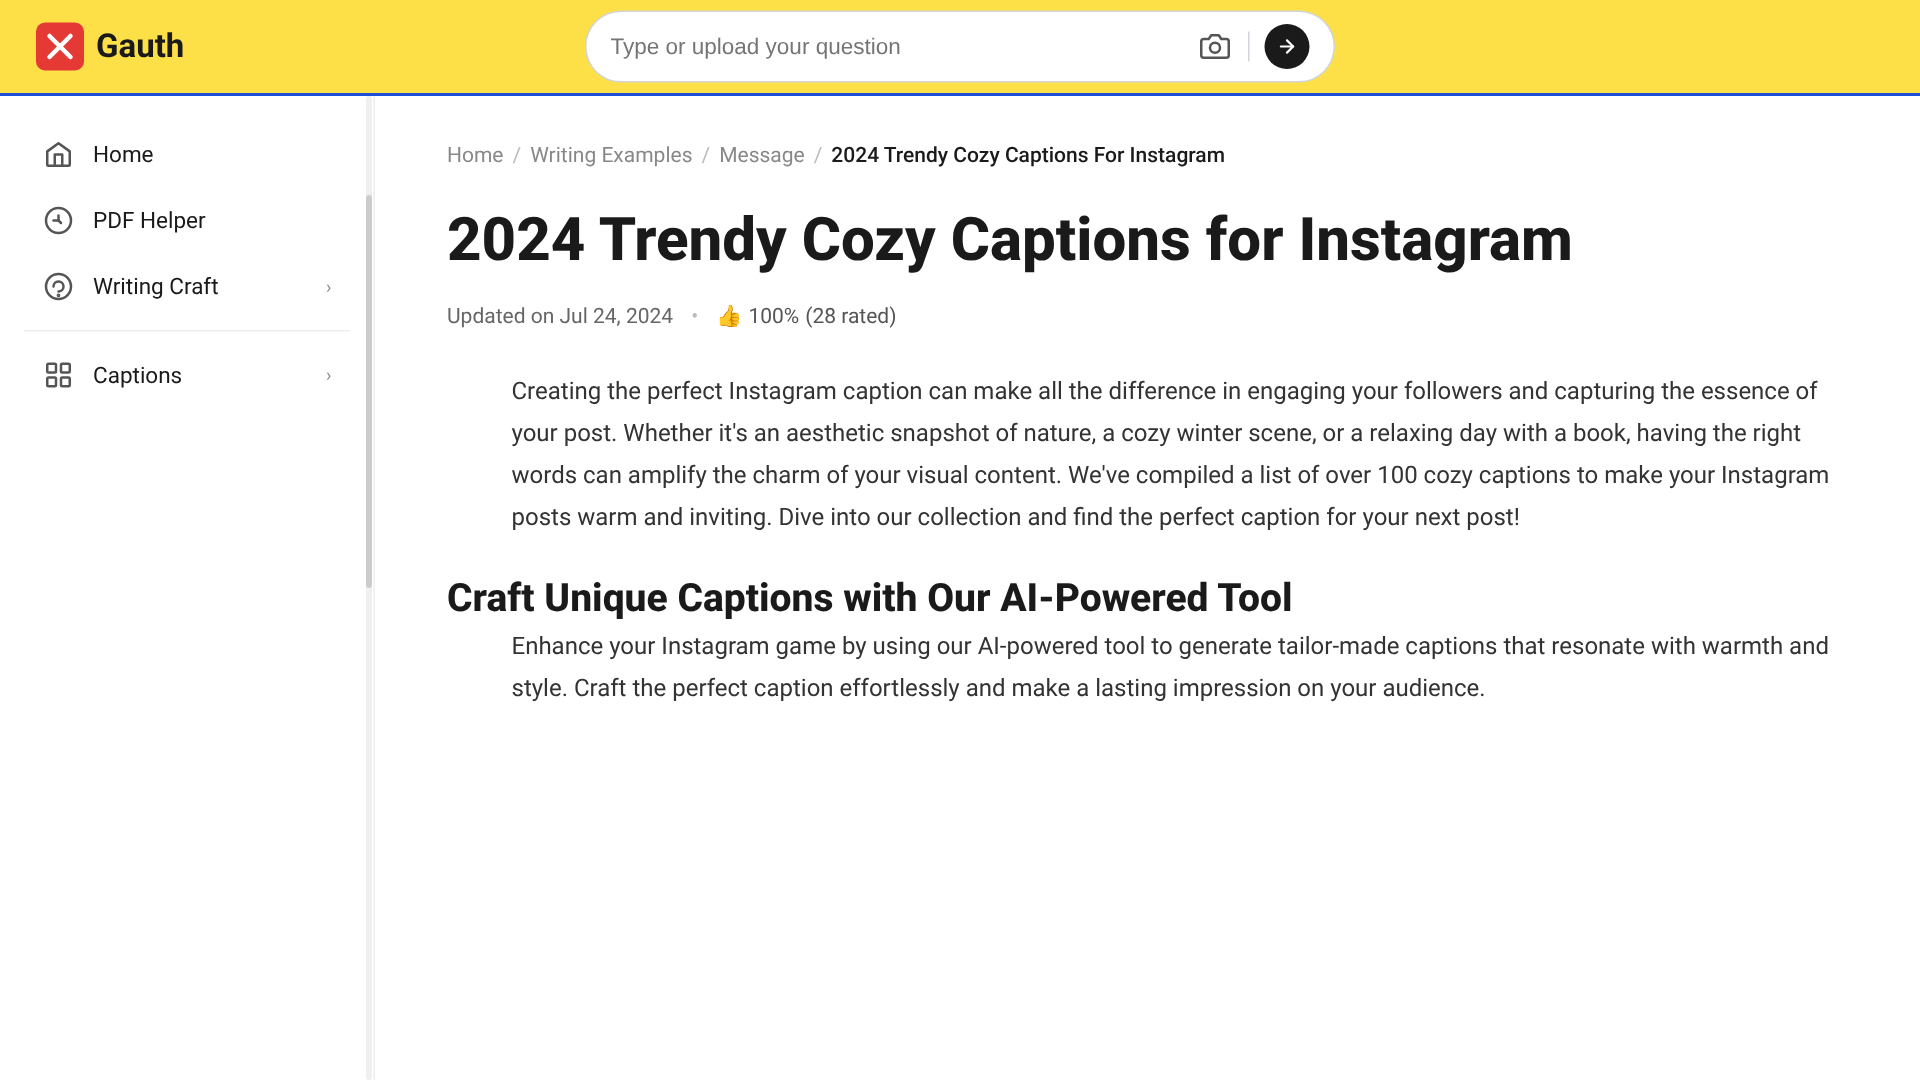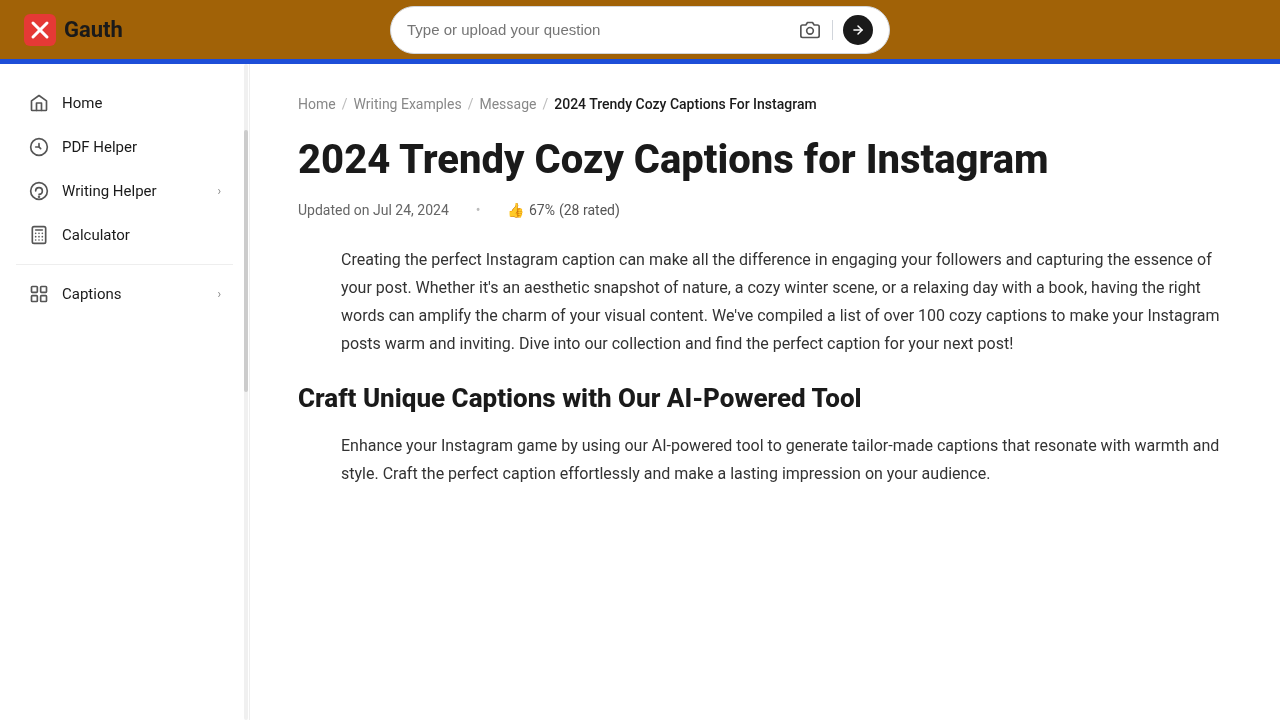--- a/index.html
+++ b/index.html
@@ -18,22 +18,22 @@
       display: flex;
       flex-direction: column;
     }
 
     
     .header {
       display: flex;
       align-items: center;
       justify-content: center;
       padding: 10px 12px;
-      border-bottom: 5px solid #1d4ed8;
-      background: #a16207;
+      border-bottom: 2px solid #1d4ed8;
+      background: #fde047;
       position: relative;
       height: 64px;
       flex-shrink: 0;
     }
 
     .logo {
       display: flex;
       align-items: center;
       gap: 8px;
       position: absolute;
@@ -231,21 +231,21 @@
       font-size: 40px;
       font-weight: 800;
       color: #1a1a1a;
       line-height: 1.2;
       margin-bottom: 18px;
     }
 
     .article-meta {
       display: flex;
       align-items: center;
-      gap: 27px;
+      gap: 12px;
       font-size: 14px;
       color: #666;
       margin-bottom: 28px;
     }
 
     .article-meta .dot {
       color: #bbb;
     }
 
     .rating {
@@ -265,21 +265,20 @@
       line-height: 1.75;
       color: #333;
       margin-bottom: 24px;
       margin-left: 43px;
     }
 
     .article-section-title {
       font-size: 26px;
       font-weight: 800;
       color: #1a1a1a;
-      margin-bottom: 16px;
       line-height: 1.3;
     }
   </style>
 </head>
 <body>
 
 <header class="header">
   <div class="logo">
     <div class="logo-icon">
       <svg width="20" height="20" viewBox="0 0 20 20" fill="none">
@@ -337,42 +336,24 @@
     </div>
 
     <div class="sidebar-item">
       <span class="icon">
         <svg width="20" height="20" viewBox="0 0 24 24" fill="none" stroke="#555" stroke-width="2" stroke-linecap="round" stroke-linejoin="round">
           <circle cx="12" cy="12" r="10"></circle>
           <path d="M8 12c0-2 1.5-4 4-4s4 2 4 4c0 2.5-2 4-4 4"></path>
           <circle cx="12" cy="19" r="0.5" fill="#555"></circle>
         </svg>
       </span>
-      <span>Writing Helper</span>
+      <span>Writing Craft</span>
       <span class="chevron">›</span>
     </div>
 
-    <div class="sidebar-item">
-      <span class="icon">
-        <svg width="20" height="20" viewBox="0 0 24 24" fill="none" stroke="#555" stroke-width="2" stroke-linecap="round" stroke-linejoin="round">
-          <rect x="4" y="2" width="16" height="20" rx="2"></rect>
-          <line x1="8" y1="6" x2="16" y2="6"></line>
-          <line x1="8" y1="10" x2="8" y2="10"></line>
-          <line x1="12" y1="10" x2="12" y2="10"></line>
-          <line x1="16" y1="10" x2="16" y2="10"></line>
-          <line x1="8" y1="14" x2="8" y2="14"></line>
-          <line x1="12" y1="14" x2="12" y2="14"></line>
-          <line x1="16" y1="14" x2="16" y2="14"></line>
-          <line x1="8" y1="18" x2="8" y2="18"></line>
-          <line x1="12" y1="18" x2="12" y2="18"></line>
-          <line x1="16" y1="18" x2="16" y2="18"></line>
-        </svg>
-      </span>
-      <span>Calculator</span>
-    </div>
 
     <div class="sidebar-divider"></div>
 
     <div class="sidebar-item">
       <span class="icon">
         <svg width="20" height="20" viewBox="0 0 24 24" fill="none" stroke="#555" stroke-width="2" stroke-linecap="round" stroke-linejoin="round">
           <rect x="3" y="3" width="7" height="7" rx="1"></rect>
           <rect x="14" y="3" width="7" height="7" rx="1"></rect>
           <rect x="14" y="14" width="7" height="7" rx="1"></rect>
           <rect x="3" y="14" width="7" height="7" rx="1"></rect>
@@ -403,21 +384,21 @@
 
     <article class="article-body">
 
       <h1 class="article-title">2024 Trendy Cozy Captions for Instagram</h1>
 
       <div class="article-meta">
         <span>Updated on Jul 24, 2024</span>
         <span class="dot">•</span>
         <div class="rating">
           <span class="thumb">👍</span>
-          <span>67%</span>
+          <span>100%</span>
           <span>(<span>28 rated</span>)</span>
         </div>
       </div>
 
       <p>Creating the perfect Instagram caption can make all the difference in engaging your followers and capturing the essence of your post. Whether it's an aesthetic snapshot of nature, a cozy winter scene, or a relaxing day with a book, having the right words can amplify the charm of your visual content. We've compiled a list of over 100 cozy captions to make your Instagram posts warm and inviting. Dive into our collection and find the perfect caption for your next post!</p>
 
       <h2 class="article-section-title">Craft Unique Captions with Our AI-Powered Tool</h2>
 
       <p>Enhance your Instagram game by using our AI-powered tool to generate tailor-made captions that resonate with warmth and style. Craft the perfect caption effortlessly and make a lasting impression on your audience.</p>
 

